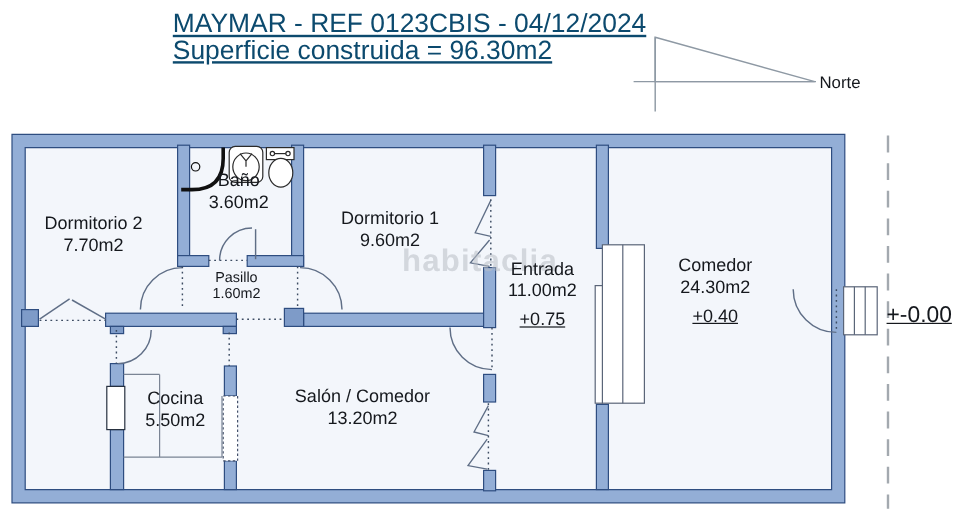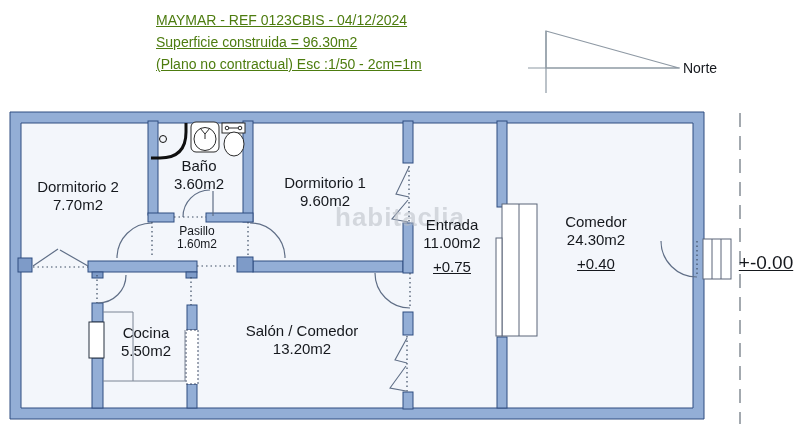--- a/index.html
+++ b/index.html
@@ -1,39 +1,38 @@
 <!DOCTYPE html>
 <html><head>
 <meta charset="utf-8">
 <style>
   html,body{margin:0;padding:0;background:#fff;}
   #stage{position:relative;width:800px;height:437px;background:#ffffff;overflow:hidden;
          font-family:"Liberation Sans",sans-serif;color:#15181d;}
   svg{position:absolute;top:0;left:0;}
-  .hdr{position:absolute;left:156px;top:9px;font-size:14px;line-height:22px;color:#4d7c0f;z-index:4;}
+  .hdr{position:absolute;left:144px;top:9px;font-size:22px;line-height:22px;color:#0c4a6e;z-index:4;}
   .hdr div{text-decoration:underline;white-space:nowrap;}
   .lbl{position:absolute;transform:translate(-50%,-50%);text-align:center;font-size:15px;
        line-height:18px;white-space:nowrap;z-index:4;}
   .lbl span{display:block;}
   .lbl .level{margin-top:6px;text-decoration:underline;}
   .small{font-size:12px;line-height:13px;}
   .norte{font-size:14px;}
   .outlvl{font-size:19px;text-decoration:underline;transform:translate(-50%,-50%);}
   .wm{position:absolute;left:400px;top:217px;transform:translate(-50%,-50%);
       font-size:26px;font-weight:bold;letter-spacing:1px;color:#b9bec6;opacity:.55;z-index:3;}
 </style>
 </head>
 <body>
 
 <div id="stage">
 
   <div class="hdr">
     <div>MAYMAR - REF 0123CBIS - 04/12/2024</div>
     <div>Superficie construida = 96.30m2</div>
-    <div>(Plano no contractual) Esc :1/50 - 2cm=1m</div>
   </div>
 
   <svg width="800" height="437" viewBox="0 0 800 437">
 
     <g stroke="#8e99a4" stroke-width="1.2" fill="none">
       <line x1="546" y1="31" x2="546" y2="93"></line>
       <line x1="528" y1="68" x2="680" y2="68"></line>
       <path d="M546,31 L679,68 L546,68 Z"></path>
     </g>
 
@@ -133,21 +132,21 @@
   </svg>
 
   <div class="wm">habitaclia</div>
 
   <div class="lbl norte" style="left:700px;top:68px;">Norte</div>
 
   <div class="lbl" style="left:78px;top:196px;">
     <span>Dormitorio 2</span>
     <span>7.70m2</span>
   </div>
-  <div class="lbl" style="left:199px;top:175px;">
+  <div class="lbl" style="left:199px;top:160px;">
     <span>Baño</span>
     <span>3.60m2</span>
   </div>
   <div class="lbl small" style="left:197px;top:238px;">
     <span>Pasillo</span>
     <span>1.60m2</span>
   </div>
   <div class="lbl" style="left:325px;top:192px;">
     <span>Dormitorio 1</span>
     <span>9.60m2</span>

